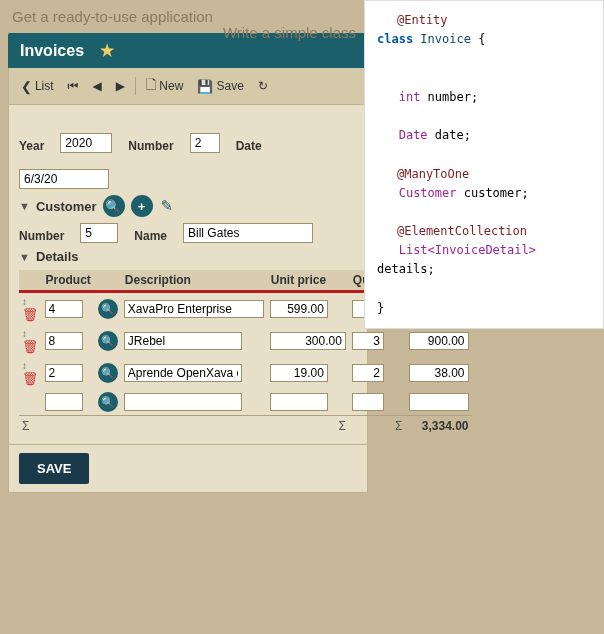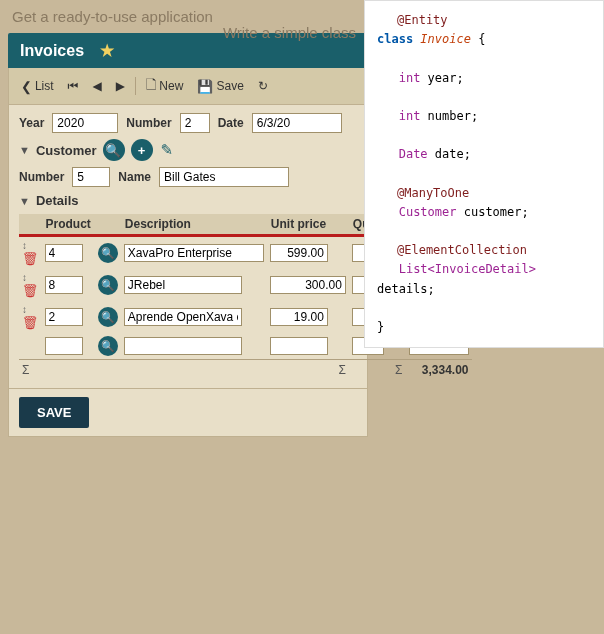--- a/index.html
+++ b/index.html
@@ -22,21 +22,21 @@
       border: 1px solid #ddd;
       padding: 10px 12px;
       font-family: monospace;
       font-size: 12px;
       line-height: 1.6;
       z-index: 10;
     }
     .code-panel .annotation { color: #7f1d1d; padding-left: 20px; }
     .code-panel .keyword { color: #0057a8; font-weight: bold; }
     .code-panel .type { color: #9c2393; }
-    .code-panel .classname { color: #c2410c; font-style: italic; }
+    .code-panel .classname { color: #0c4a6e; }
 
     
     .top-label {
       color: #8a7a62;
       font-size: 15px;
       padding: 8px 12px 4px 12px;
     }
     .top-label-right {
       position: absolute;
       top: 24px;
@@ -94,38 +94,38 @@
     
     .form-area {
       background: #e8dfc8;
       border: 1px solid #bfb090;
       border-top: none;
       padding: 8px 10px;
     }
 
     .form-row {
       display: flex;
-      align-items: center;
-      gap: 8px;
+      align-items: flex-end;
+      gap: 16px;
       margin-bottom: 6px;
       flex-wrap: wrap;
     }
     .form-label {
       color: #333;
       font-size: 12px;
       font-weight: bold;
     }
     .form-input {
       border: 1px solid #a0906a;
       background: #fff;
       padding: 2px 4px;
       font-size: 12px;
       outline: none;
     }
-    .input-year { width: 66px; }
+    .input-year { width: 52px; margin-top: 20px; }
     .input-number { width: 30px; }
     .input-date { width: 90px; }
 
     
     .section-header {
       display: flex;
       align-items: center;
       gap: 6px;
       margin-bottom: 6px;
     }
@@ -256,21 +256,20 @@
 </head>
 <body>
 
 <div class="top-label">Get a ready-to-use application</div>
 <div class="top-label-right">Write a simple class</div>
 
 <div class="code-panel">
   <div><span class="annotation">@Entity</span></div>
   <div><span class="keyword">class</span> <span class="classname">Invoice</span> {</div>
   <div>&nbsp;</div>
-  <div>&nbsp;&nbsp;&nbsp;<span class="type">int</span> year;</div>
   <div>&nbsp;</div>
   <div>&nbsp;&nbsp;&nbsp;<span class="type">int</span> number;</div>
   <div>&nbsp;</div>
   <div>&nbsp;&nbsp;&nbsp;<span class="type">Date</span> date;</div>
   <div>&nbsp;</div>
   <div><span class="annotation">@ManyToOne</span></div>
   <div>&nbsp;&nbsp;&nbsp;<span class="type">Customer</span> customer;</div>
   <div>&nbsp;</div>
   <div><span class="annotation">@ElementCollection</span></div>
   <div>&nbsp;&nbsp;&nbsp;<span class="type">List&lt;InvoiceDetail&gt;</span> details;</div>

